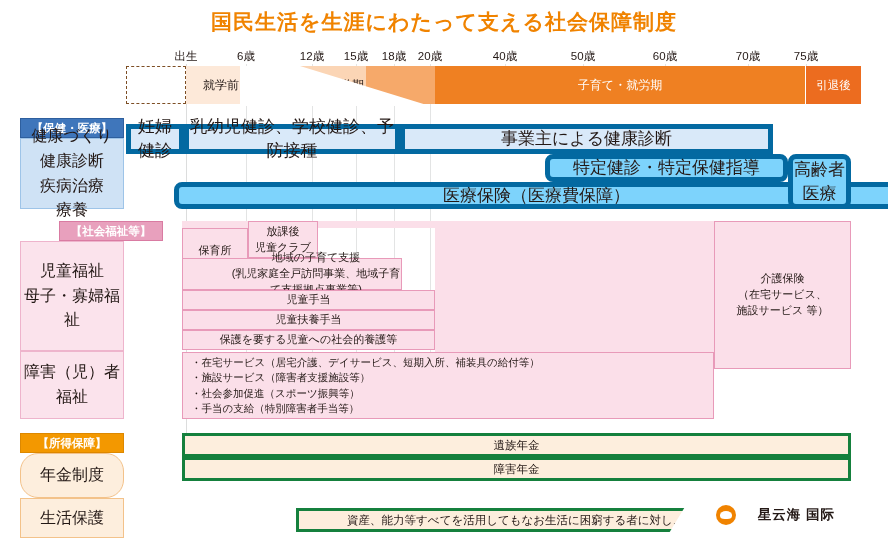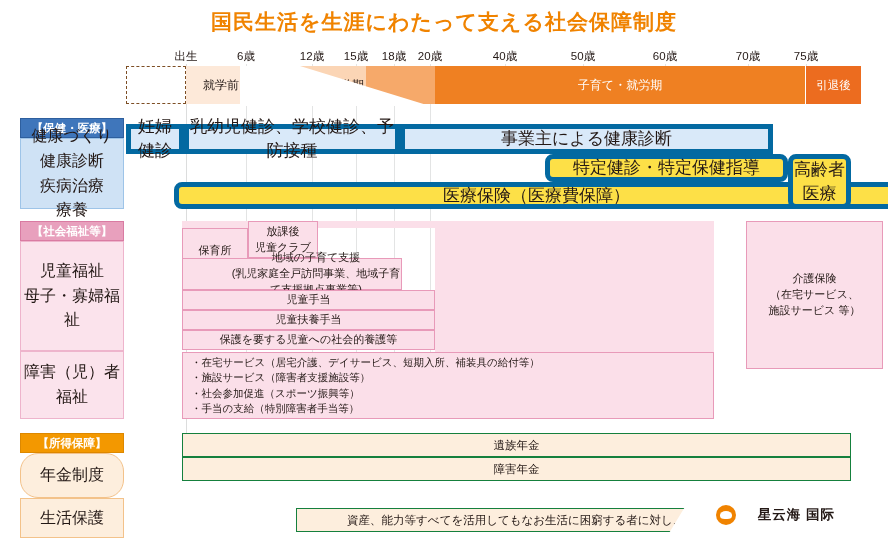--- a/index.html
+++ b/index.html
@@ -61,37 +61,37 @@
   }
 
   
   .blue-head { background:#3f76bb; color:#ffffff; border:1px solid #2e5f9e; }
   .blue-body { background:#cfe2f5; color:#231815; border:1px solid #9ec4e8; }
   .blue-cell {
     position:absolute; background:#d9e9f9; border:5px solid #0369a1;
     box-sizing:border-box; display:flex; align-items:center; justify-content:center;
     font-size:17px; text-align:center; line-height:1.4; color:#231815;font-family:Liberation Serif, serif;
   }
-  .blue-cell.pale { background:#fde047;border-radius:8px; }
-
-  
-  .pink-head { background:#e8a0bd; color:#ffffff; border:1px solid #d97ba2; }
+  .blue-cell.pale { background:#7dd3fc;border-radius:8px; }
+
+  
+  .pink-head { background:#e8a0bd; color:#ffffff; border:1px solid #d97ba2;margin-left:39px; }
   .pink-body { background:#fbe3ec; color:#231815; border:1px solid #eeb4cc; }
   .pink-cell {
     position:absolute; background:#fbdfe9; border:1px solid #e89ab9;
     box-sizing:border-box; display:flex; align-items:center; justify-content:center;
     font-size:11px; text-align:center; line-height:1.45; color:#231815;
   }
   .pink-cell.left { justify-content:flex-start; padding-left:8px; text-align:left; }
 
   
   .or-head { background:#f39800; color:#ffffff; border:1px solid #dd8800; }
   .or-body { background:#fdeedd; color:#231815; border:1px solid #f3c28a; }
   .or-cell {
-    position:absolute; background:#fdeedd; border:1px solid #15803d;
+    position:absolute; background:#fdeedd; border:3px solid #15803d;
     box-sizing:border-box; display:flex; align-items:center; justify-content:center;
     font-size:11.5px; text-align:center; color:#231815;
   }
 
   
   .wedge { position:absolute; }
 
   
   .watermark {
     position:absolute; right:0; bottom:0; width:225px; height:56px;
@@ -180,21 +180,21 @@
   <div style="position:absolute; left:182px; top:221px; width:253px; height:7px; background:#fbdfe9;"></div>
 
   <div class="pink-cell" style="left:182px; top:228px; width:66px; height:46px;">保育所</div>
   <div class="pink-cell" style="left:248px; top:221px; width:70px; height:37px; white-space:pre-line;">放課後
 児童クラブ</div>
   <div class="pink-cell" style="left:182px; top:258px; width:220px; height:32px; white-space:pre-line;padding-left:48px;">地域の子育て支援
 (乳児家庭全戸訪問事業、地域子育て支援拠点事業等)</div>
   <div class="pink-cell" style="left:182px; top:290px; width:253px; height:20px;">児童手当</div>
   <div class="pink-cell" style="left:182px; top:310px; width:253px; height:20px;">児童扶養手当</div>
   <div class="pink-cell" style="left:182px; top:330px; width:253px; height:20px;">保護を要する児童への社会的養護等</div>
-  <div class="pink-cell" style="left:714px; top:221px; width:137px; height:148px; white-space:pre-line;margin-left:32px;">介護保険
+  <div class="pink-cell" style="left:714px; top:221px; width:137px; height:148px; white-space:pre-line;">介護保険
 （在宅サービス、
 施設サービス 等）</div>
   <div class="pink-cell left" style="left:182px; top:352px; width:532px; height:67px; white-space:pre-line; font-size:10.5px;">・在宅サービス（居宅介護、デイサービス、短期入所、補装具の給付等）
 ・施設サービス（障害者支援施設等）
 ・社会参加促進（スポーツ振興等）
 ・手当の支給（特別障害者手当等）</div>
 
   <div class="sec-head or-head" style="left:20px; top:433px; width:104px; height:20px;">【所得保障】</div>
   <div class="sec-body or-body" style="left:20px; top:453px; width:104px; height:45px;border-radius:18px;">年金制度</div>
   <div class="sec-body or-body" style="left:20px; top:498px; width:104px; height:40px;">生活保護</div>

